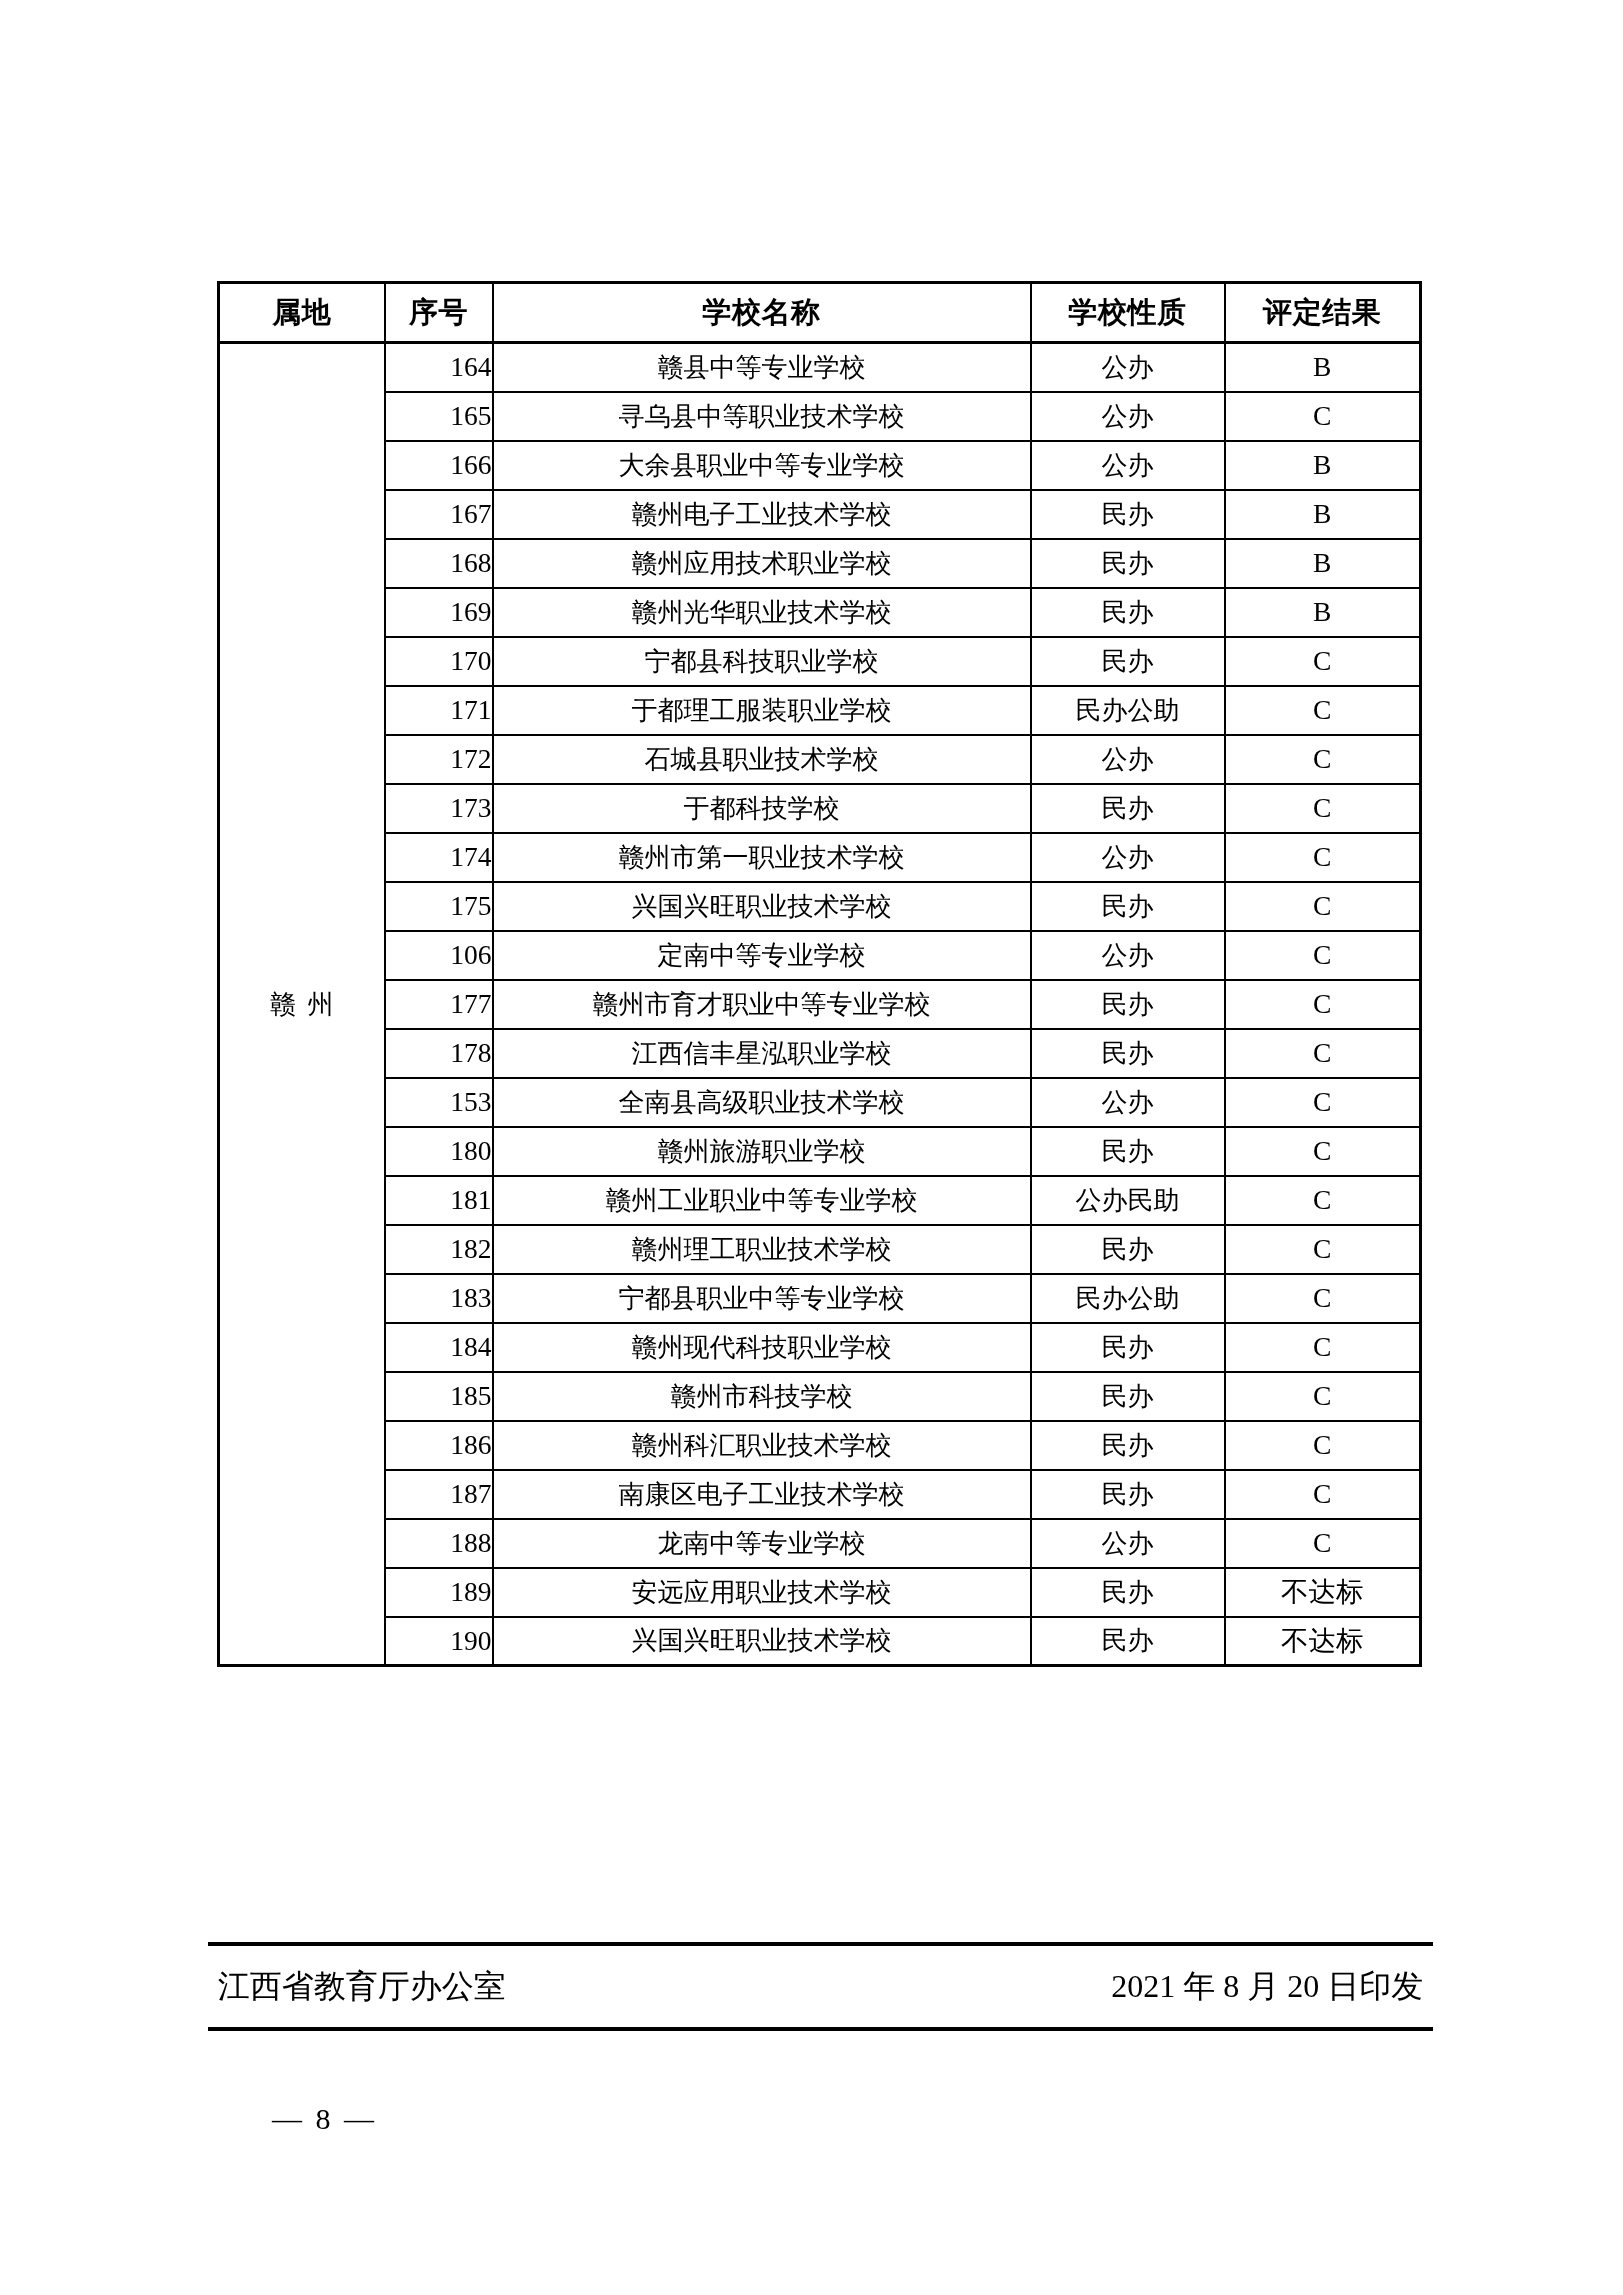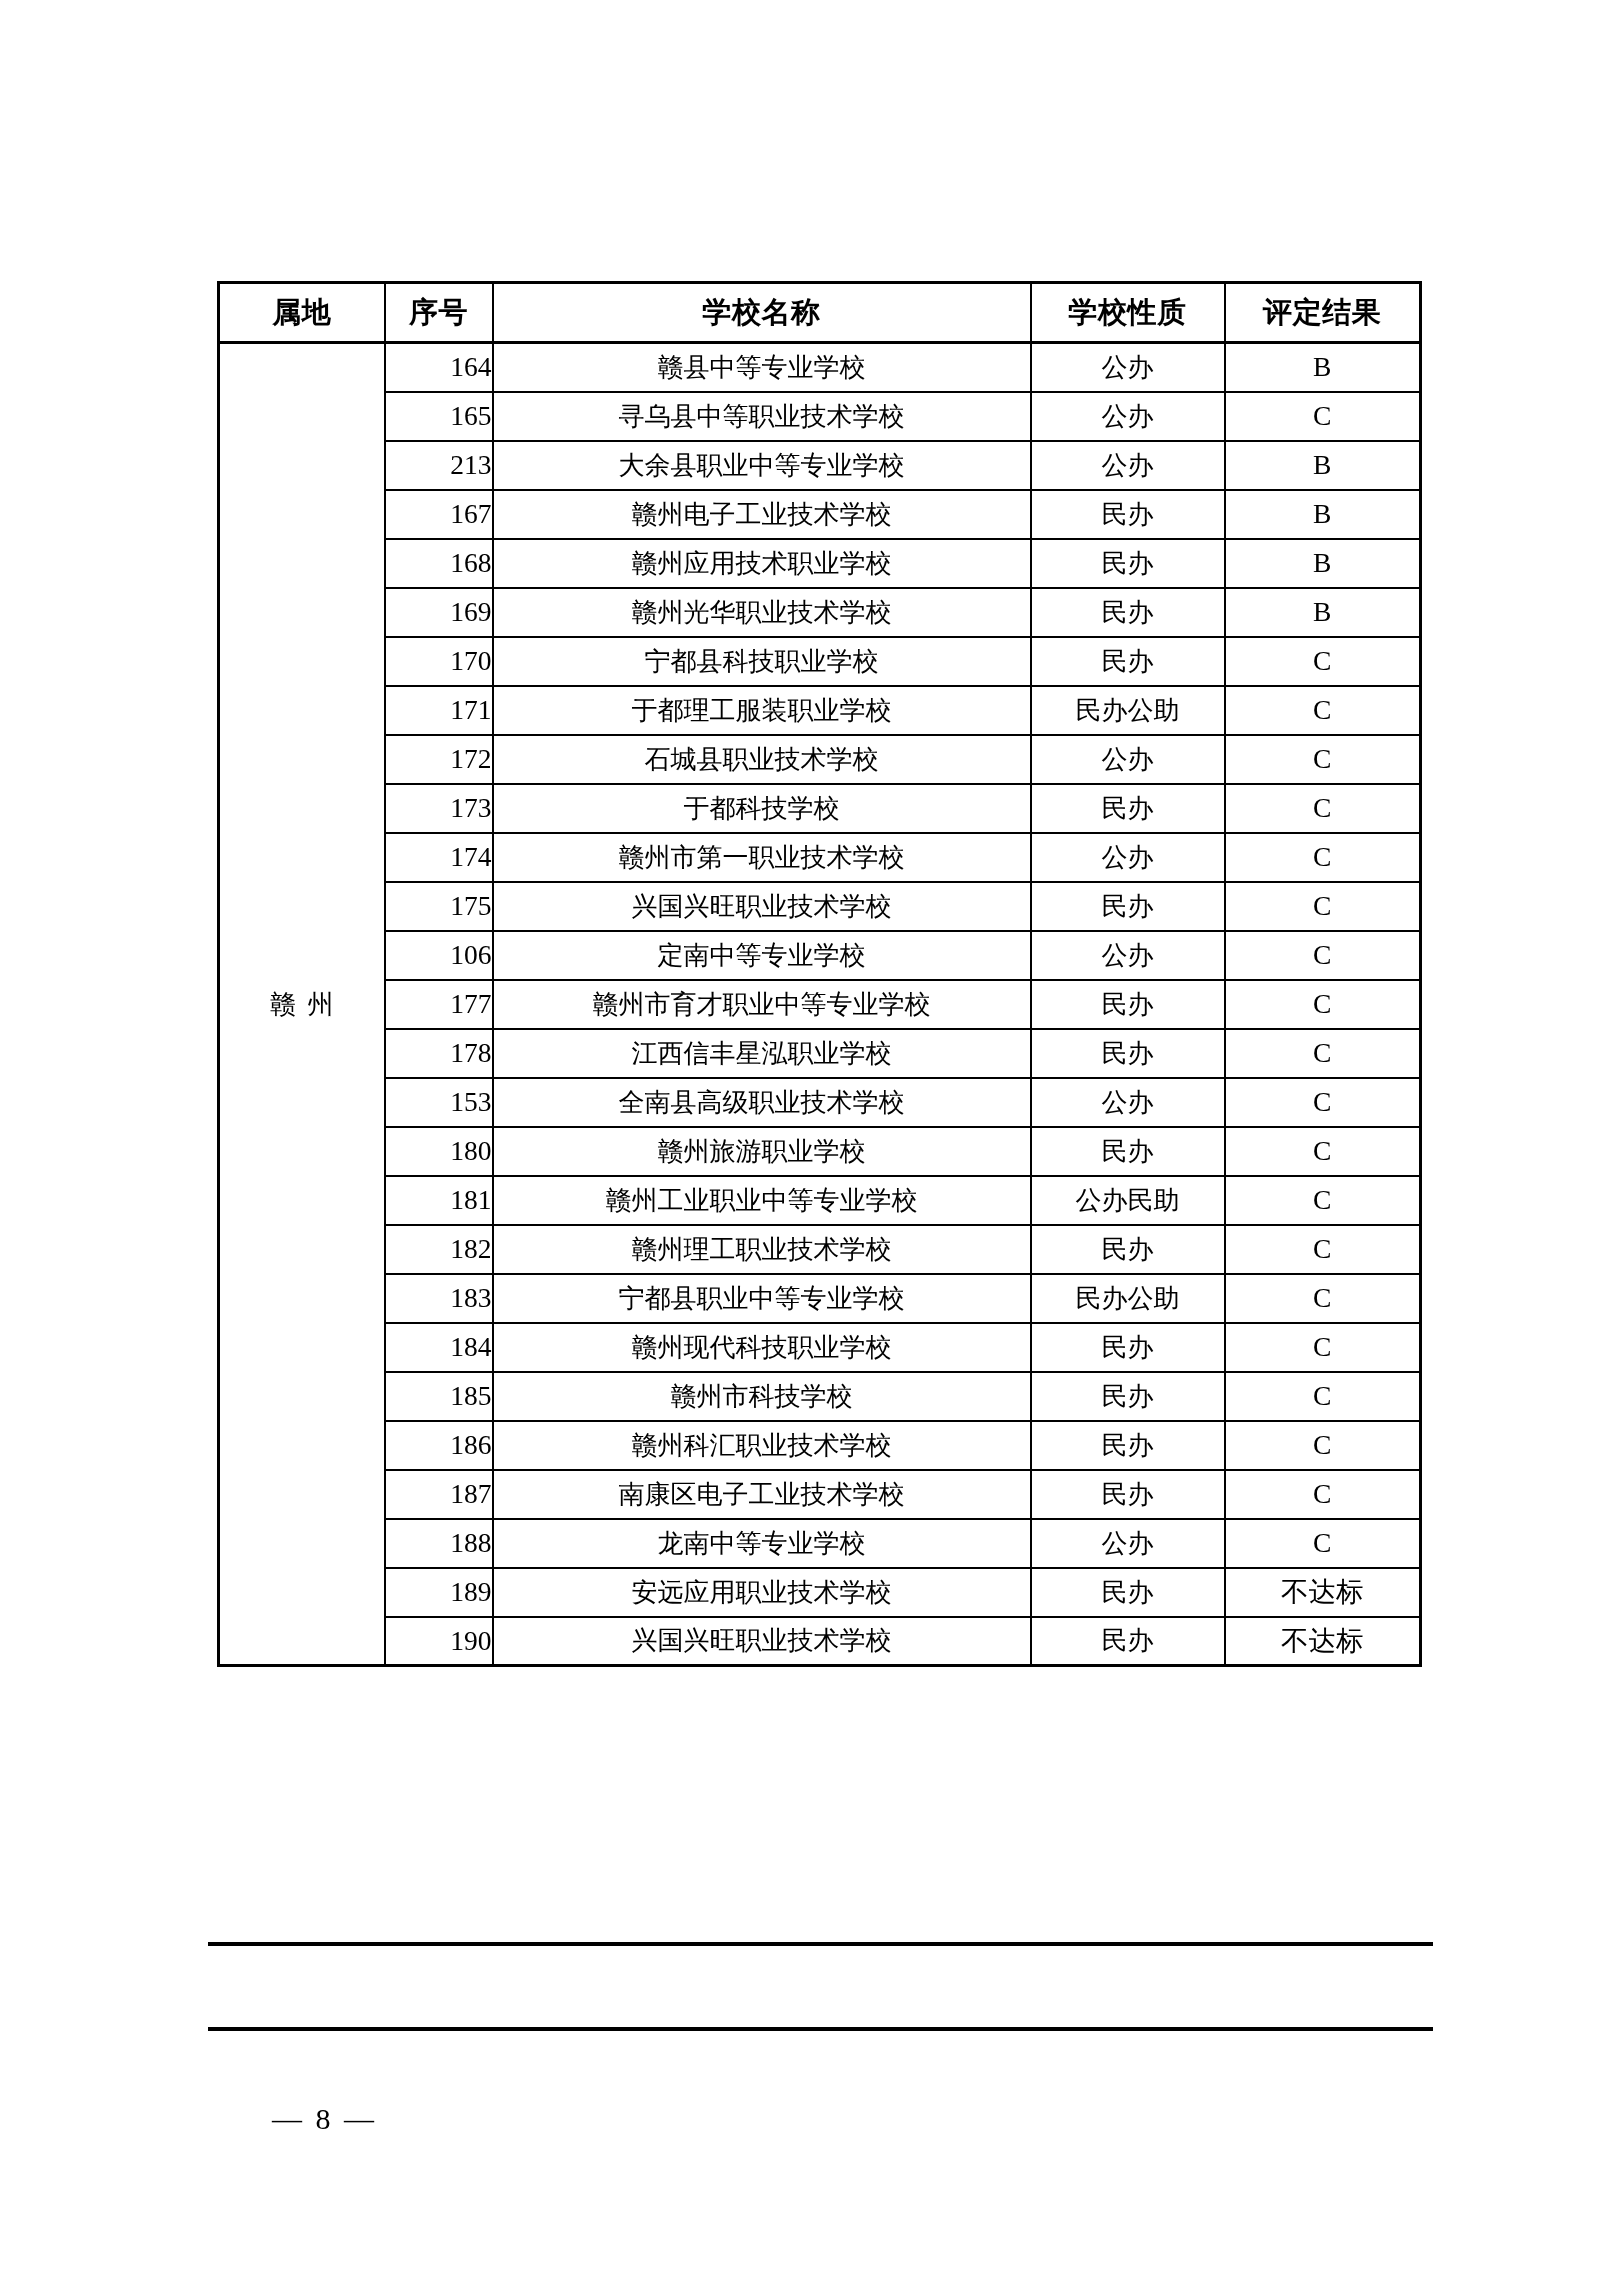--- a/index.html
+++ b/index.html
@@ -125,21 +125,21 @@
           <td class="cell-type">公办</td>
           <td class="cell-result">B</td>
         </tr>
         <tr>
           <td class="cell-no">165</td>
           <td class="cell-name">寻乌县中等职业技术学校</td>
           <td class="cell-type">公办</td>
           <td class="cell-result">C</td>
         </tr>
         <tr>
-          <td class="cell-no">213</td>
+          <td class="cell-no">166</td>
           <td class="cell-name">大余县职业中等专业学校</td>
           <td class="cell-type">公办</td>
           <td class="cell-result">B</td>
         </tr>
         <tr>
           <td class="cell-no">167</td>
           <td class="cell-name">赣州电子工业技术学校</td>
           <td class="cell-type">民办</td>
           <td class="cell-result">B</td>
         </tr>
@@ -278,18 +278,22 @@
         <tr>
           <td class="cell-no">190</td>
           <td class="cell-name">兴国兴旺职业技术学校</td>
           <td class="cell-type">民办</td>
           <td class="cell-result">不达标</td>
         </tr>
       </tbody>
   </table>
 
   <div class="footer-rule top"></div>
+  <div class="footer-row">
+    <span>江西省教育厅办公室</span>
+    <span>2021 年 8 月 20 日印发</span>
+  </div>
   <div class="footer-rule bottom"></div>
 
   <div class="page-number">— 8 —</div>
 
 </div>
 
 
 </body></html>

